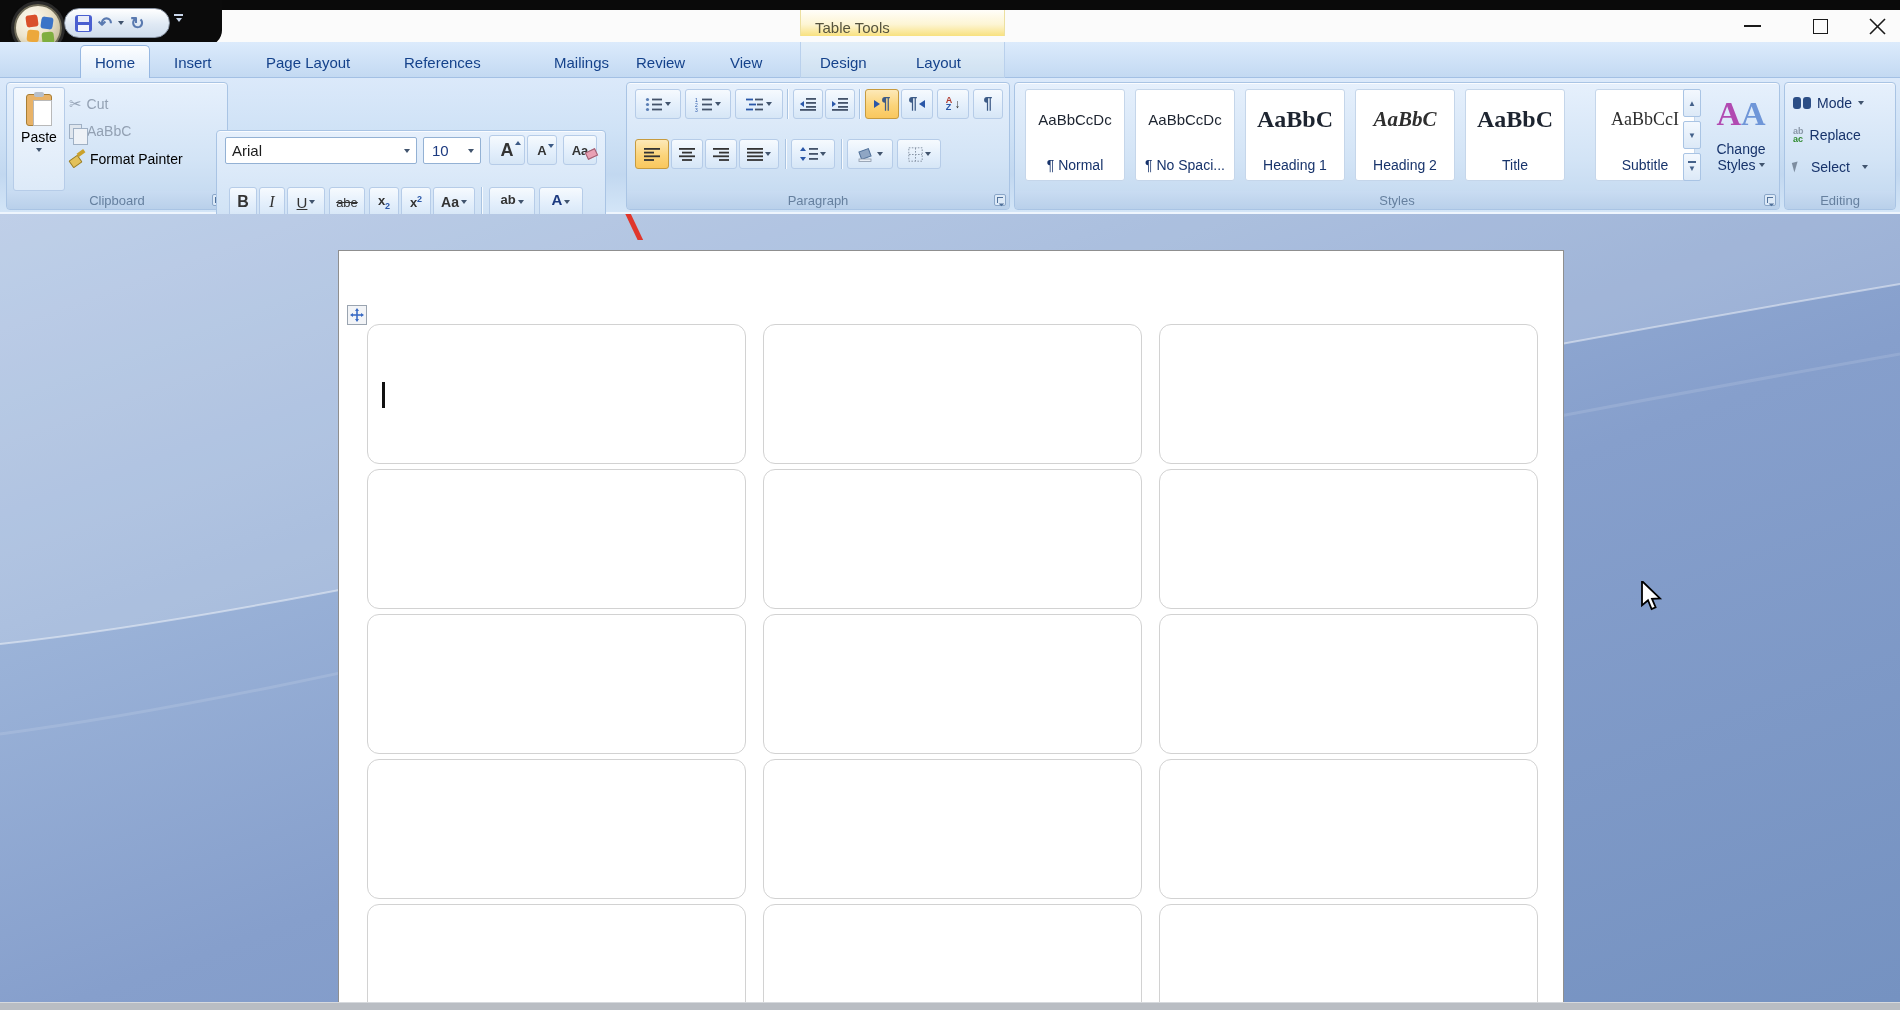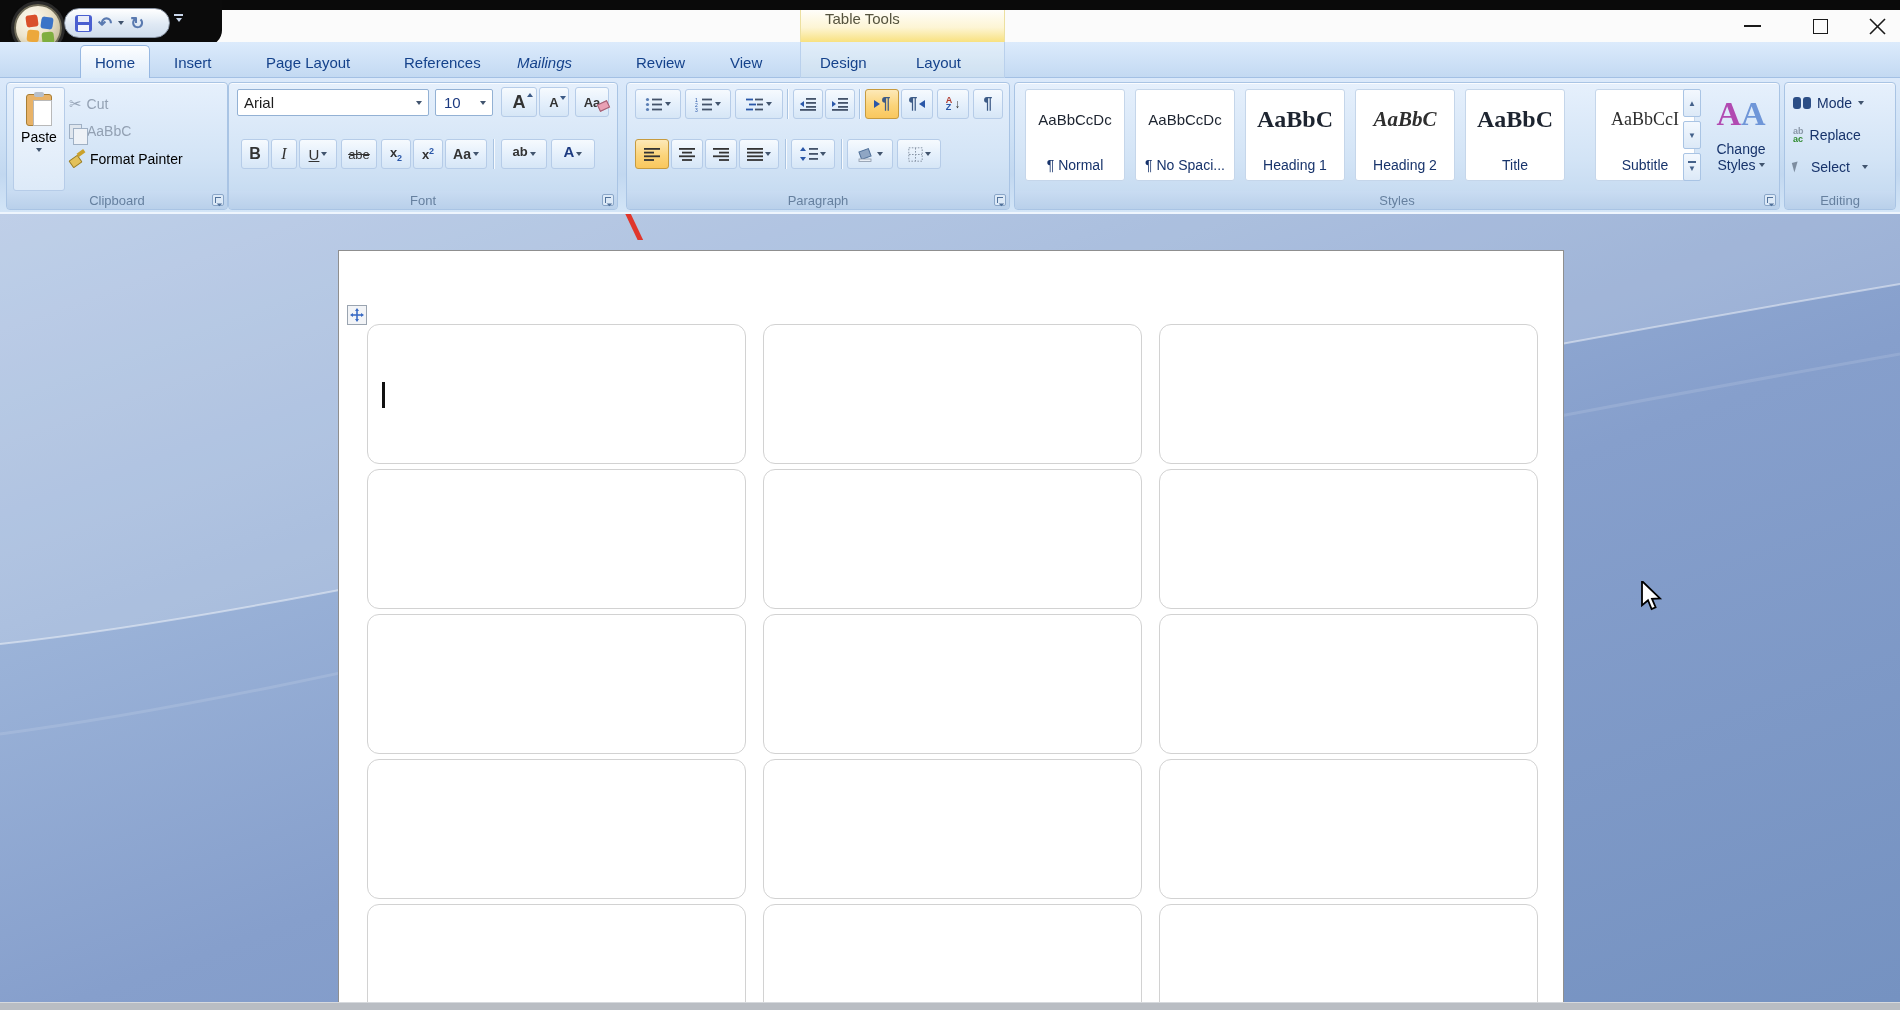--- a/index.html
+++ b/index.html
@@ -25,24 +25,24 @@
               display:flex; align-items:center; gap:6px; padding:0 10px; }
   .qat-glyph { font-size:17px; font-weight:bold; color:#5a7ab0; line-height:1; }
   .floppy { width:17px; height:17px; background:#4a5fd0; border-radius:3px; position:relative; }
   .floppy:before { content:""; position:absolute; left:3px; top:1px; width:11px; height:6px; background:#e8ecf8; }
   .floppy:after  { content:""; position:absolute; left:3px; bottom:1px; width:11px; height:6px; background:#f4f6fc; }
   .mini-dd { width:0; height:0; border-left:3.5px solid transparent; border-right:3.5px solid transparent;
              border-top:4px solid #41546e; }
   .qat-more { position:absolute; left:174px; top:14px; display:flex; flex-direction:column; align-items:center; gap:2px; }
   .qat-more .bar { width:9px; height:1.5px; background:#c8d6ea; }
   .qat-more .mini-dd { border-top-color:#c8d6ea; }
-  .tabletools { position:absolute; left:800px; top:10px; width:205px; height:32px;
+  .tabletools { position:absolute; left:800px; top:10px; width:205px; height:26px;
                 background:linear-gradient(#fffefa 0%, #fdf5d4 55%, #f8e17f 100%);
                 border-left:1px solid #ece0a0; border-right:1px solid #ece0a0;
-                display:flex; align-items:flex-start; padding-left:24px;
+                display:flex; align-items:flex-end; padding-left:14px;
                 font-size:15px; color:#55533e; }
   .doc-title { position:absolute; left:1003px; top:17px; font-size:16px; color:#262626; white-space:nowrap; }
   .winbtn { position:absolute; top:10px; width:46px; height:32px; display:flex; align-items:center; justify-content:center; }
   .btn-min { left:1729px; } .btn-max { left:1797px; } .btn-close { left:1854px; }
   .minbar { width:17px; height:2px; background:#1a1a1a; }
   .maxbox { width:15px; height:15px; border:1.6px solid #1a1a1a; }
 
   
   .tabstrip { position:absolute; left:0; top:42px; width:1900px; height:36px;
               background:linear-gradient(#dcebfc,#c3d9f2); border-bottom:1px solid #a3c0e4; }
@@ -216,21 +216,21 @@
       </div>
     <div class="tab" style="left:160px;text-align:center;">
         <span>Insert</span>
       </div>
     <div class="tab" style="left:252px;">
         <span>Page Layout</span>
       </div>
     <div class="tab" style="left:390px;">
         <span>References</span>
       </div>
-    <div class="tab" style="left:503px;font-style:italic;">
+    <div class="tab" style="left:540px;">
         <span>Mailings</span>
       </div>
     <div class="tab" style="left:622px;">
         <span>Review</span>
       </div>
     <div class="tab" style="left:716px;">
         <span>View</span>
       </div>
     <div class="tab" style="left:806px;">
         <span>Design</span>
@@ -259,21 +259,21 @@
       <div class="clip-row" style="top:68px;">
         <span class="brush-ic"></span>
         <span>Format Painter</span>
       </div>
       <div class="gfoot">
           <span>Clipboard</span>
         </div>
       <div class="launcher"></div>
     </div>
 
-    <div class="group" style="left:228px; width:390px;">
+    <div class="group" style="left:216px; width:390px;margin-top:48px;">
       <div class="combo" style="left:8px; top:6px; width:192px;">
         <span>Arial</span>
           <span class="mini-dd"></span>
       </div>
       <div class="combo" style="left:206px; top:6px; width:58px; color:#1c3a80;padding-left:8px;">
         <span>10</span>
           <span class="mini-dd"></span>
       </div>
       <div class="rbtn" style="left:272px; top:4px; width:36px; height:30px;">
           <span class="grow-a">A</span>

